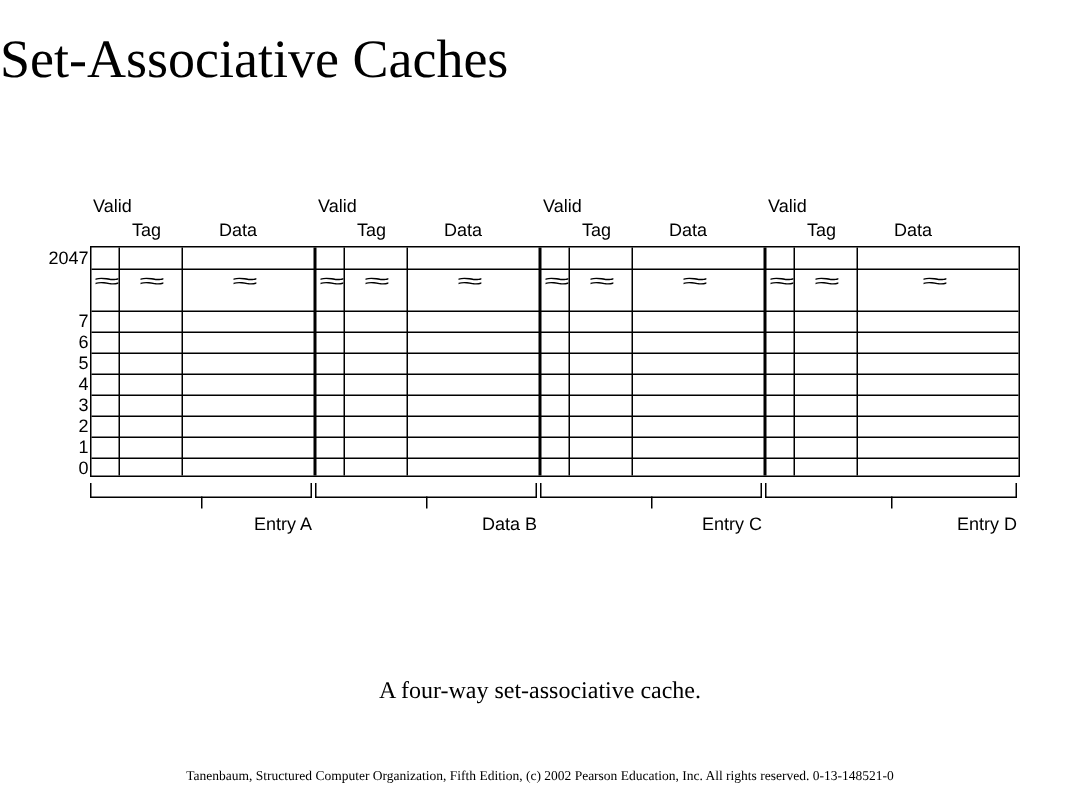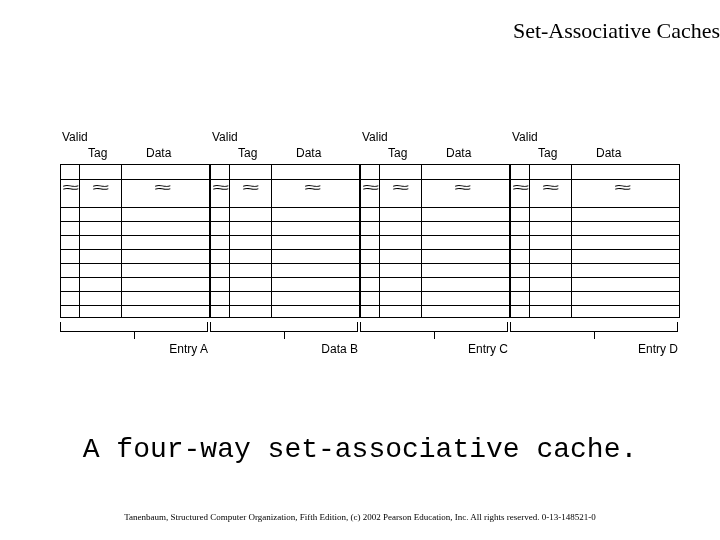--- a/index.html
+++ b/index.html
@@ -5,22 +5,22 @@
   * { box-sizing: border-box; }
   body {
     margin: 0;
     width: 720px;
     height: 540px;
     background: #fff;
     font-family: "Times New Roman", Times, serif;
     position: relative;
   }
   .title {
-    text-align: right;
-    font-size: 22px;
+    text-align: left;
+    font-size: 36px;
     margin-top: 18px;
     font-weight: normal;
   }
   .figure-wrap {
     position: absolute;
     left: 60px;
     top: 130px;
     width: 620px;
     font-family: Arial, Helvetica, sans-serif;
     font-size: 12px;
@@ -79,24 +79,24 @@
   }
   .entry-label {
     position: absolute;
     top: 24px;
     font-size: 12px;
     text-align: right;
   }
   .caption {
     position: absolute;
     left: 0; right: 0;
-    top: 434px;
+    top: 452px;
     text-align: center;
-    font-family: Liberation Mono, monospace;
-    font-size: 28px;
+    font-family: Liberation Serif, serif;
+    font-size: 16px;
   }
   .footer {
     position: absolute;
     left: 0; right: 0;
     bottom: 18px;
     text-align: center;
     font-family: "Times New Roman", Times, serif;
     font-size: 9px;
   }
 </style>
@@ -120,20 +120,32 @@
     <div class="hlabel" style="left:178px">Tag</div>
     <div class="hlabel" style="left:236px">Data</div>
     <div class="hlabel" style="left:328px">Tag</div>
     <div class="hlabel" style="left:386px">Data</div>
     <div class="hlabel" style="left:478px">Tag</div>
     <div class="hlabel" style="left:536px">Data</div>
   </div>
 
   <div class="grid">
 
+    <div class="index-col">
+      <div>2047</div>
+      <div style="height:28px"></div>
+      <div>7</div>
+      <div>6</div>
+      <div>5</div>
+      <div>4</div>
+      <div>3</div>
+      <div>2</div>
+      <div>1</div>
+      <div>0</div>
+    </div>
 
     <div class="vline" style="left:18px"></div>
     <div class="vline" style="left:60px"></div>
     <div class="vline" style="left:148px;width:2px"></div>
 
     <div class="vline" style="left:168px"></div>
     <div class="vline" style="left:210px"></div>
     <div class="vline" style="left:298px;width:2px"></div>
 
     <div class="vline" style="left:318px"></div>

